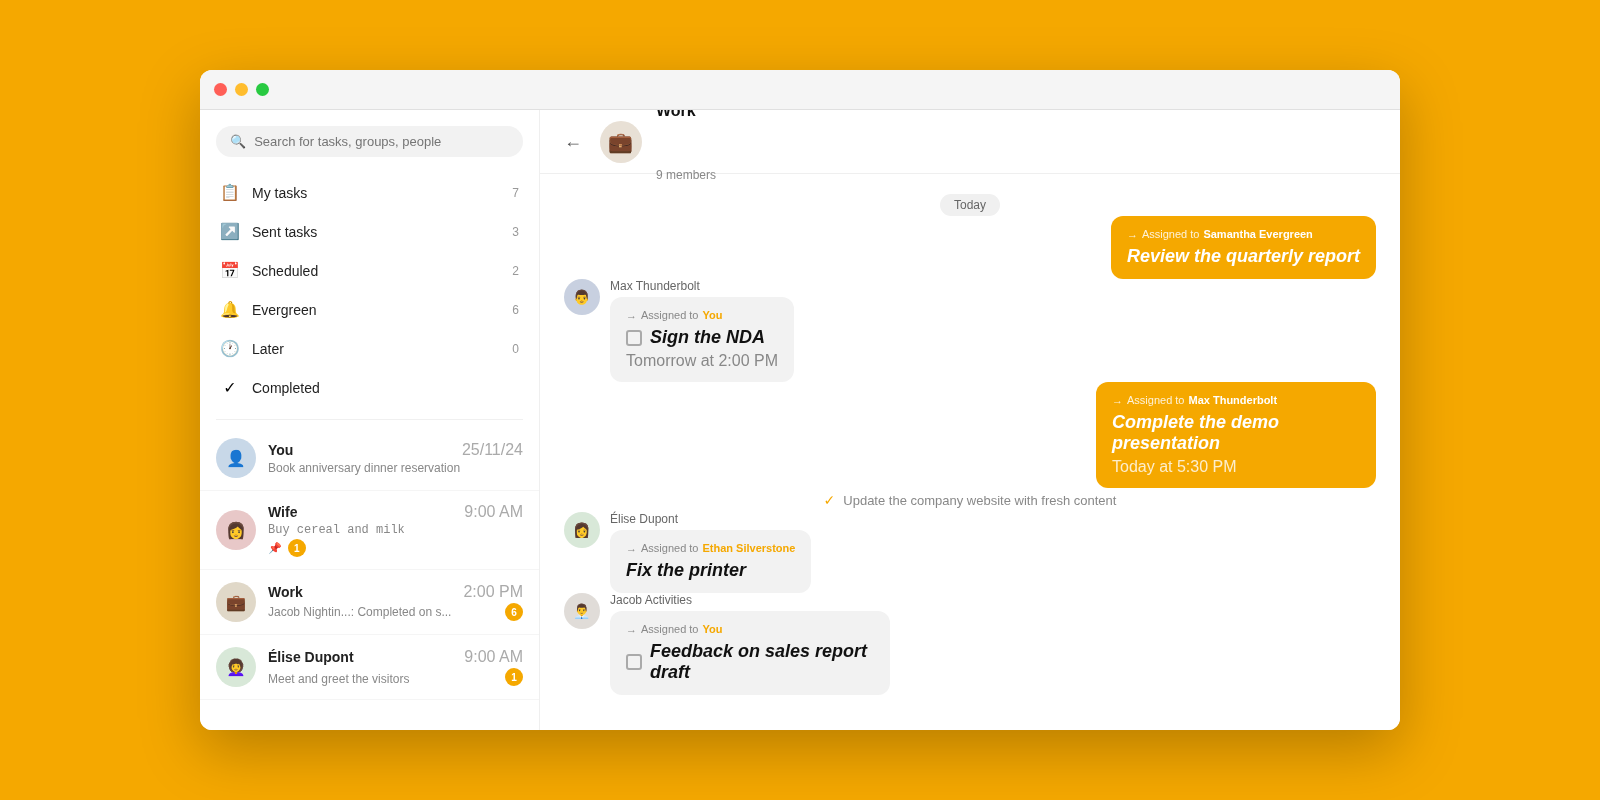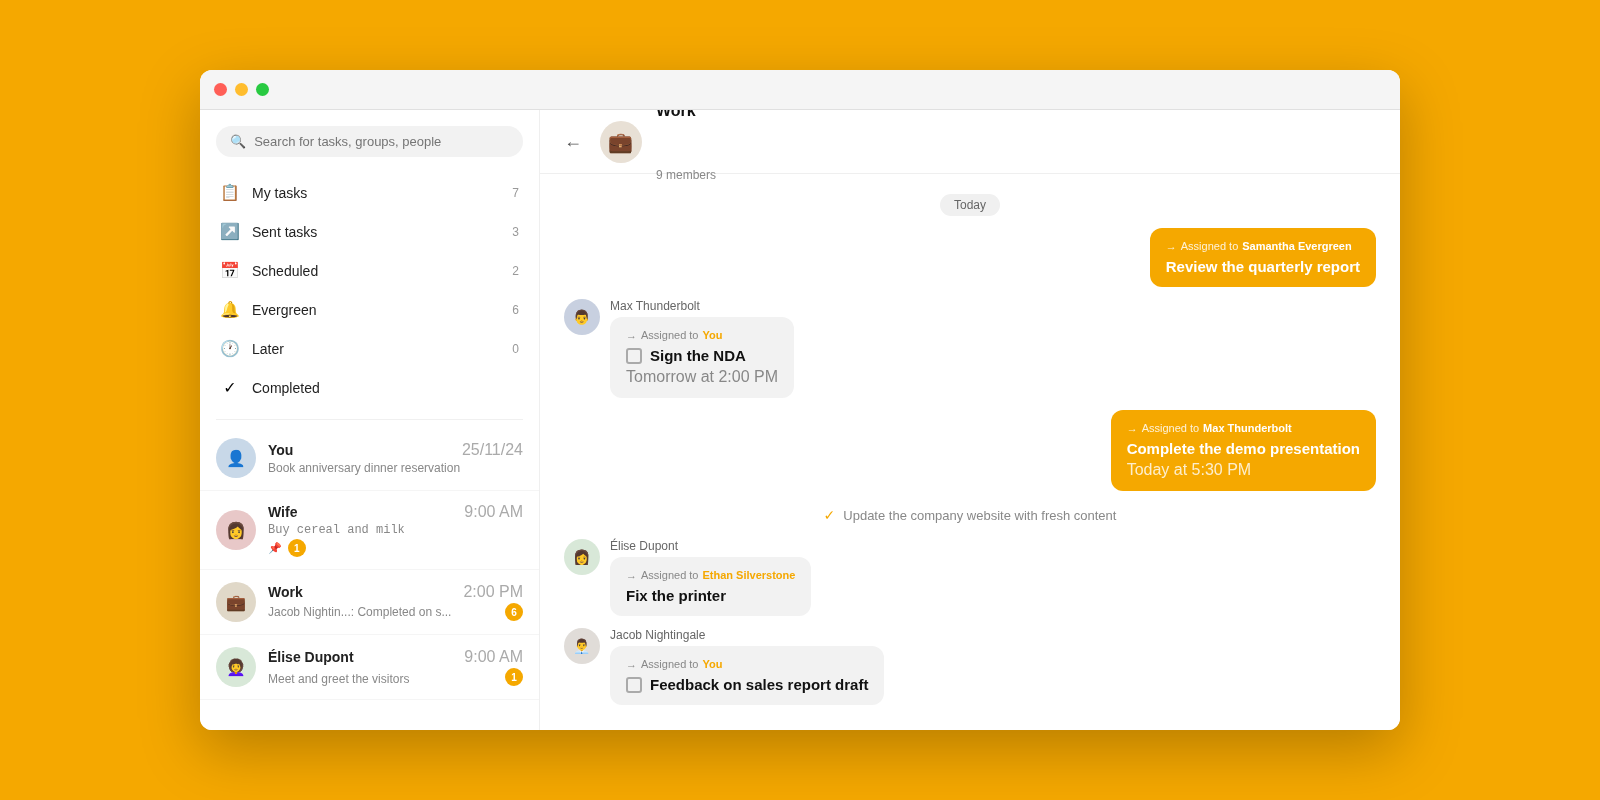--- a/index.html
+++ b/index.html
@@ -151,21 +151,21 @@
     }
     .chat-title { font-size: 16px; font-weight: 700; color: #111; }
     .chat-subtitle { font-size: 12px; color: #888; margin-top: 48px; }
     
     .messages-area {
       flex: 1;
       overflow-y: auto;
       padding: 20px 24px;
       display: flex;
       flex-direction: column;
-      gap: 12px;
+      gap: 0;
     }
     .date-badge {
       align-self: center;
       background: #f0f0f0;
       color: #666;
       font-size: 12px;
       padding: 4px 14px;
       border-radius: 12px;
     }
     .msg-row {
@@ -215,21 +215,21 @@
       align-items: center;
       gap: 8px;
     }
     .task-checkbox {
       width: 16px;
       height: 16px;
       border: 2px solid #aaa;
       border-radius: 3px;
       flex-shrink: 0;
     }
-    .task-title { font-size: 15px; font-weight: 700; color: #111; }
+    .task-title { font-size: 18px; font-weight: 700; color: #111; font-style: italic; }
     .task-title.outgoing { color: #fff; }
     .task-time { font-size: 16px; color: #888; margin-top: 4px; }
     .task-time.outgoing { color: rgba(255,255,255,0.8); }
     .completed-task-row {
       display: flex;
       align-items: center;
       gap: 8px;
       padding: 4px 0;
       align-self: center;
     }
@@ -430,21 +430,21 @@
                 <span class="task-assigned-name" style="color:#F5A800;font-weight:700;">Ethan Silverstone</span>
               </div>
               <div class="task-title">Fix the printer</div>
             </div>
           </div>
         </div>
 
         <div class="msg-row">
           <div class="msg-avatar" style="background:#e0dcd8;">👨‍💼</div>
           <div class="msg-content-wrapper">
-            <div class="msg-sender-name">Jacob Nightingale</div>
+            <div class="msg-sender-name">Jacob Activities</div>
             <div class="task-bubble">
               <div class="task-assigned-line">
                 <span>→</span>
                 <span>Assigned to</span>
                 <span class="task-assigned-name" style="color:#F5A800;font-weight:700;">You</span>
               </div>
               <div class="task-title-row">
                 <div class="task-checkbox"></div>
                 <div class="task-title">Feedback on sales report draft</div>
               </div>

